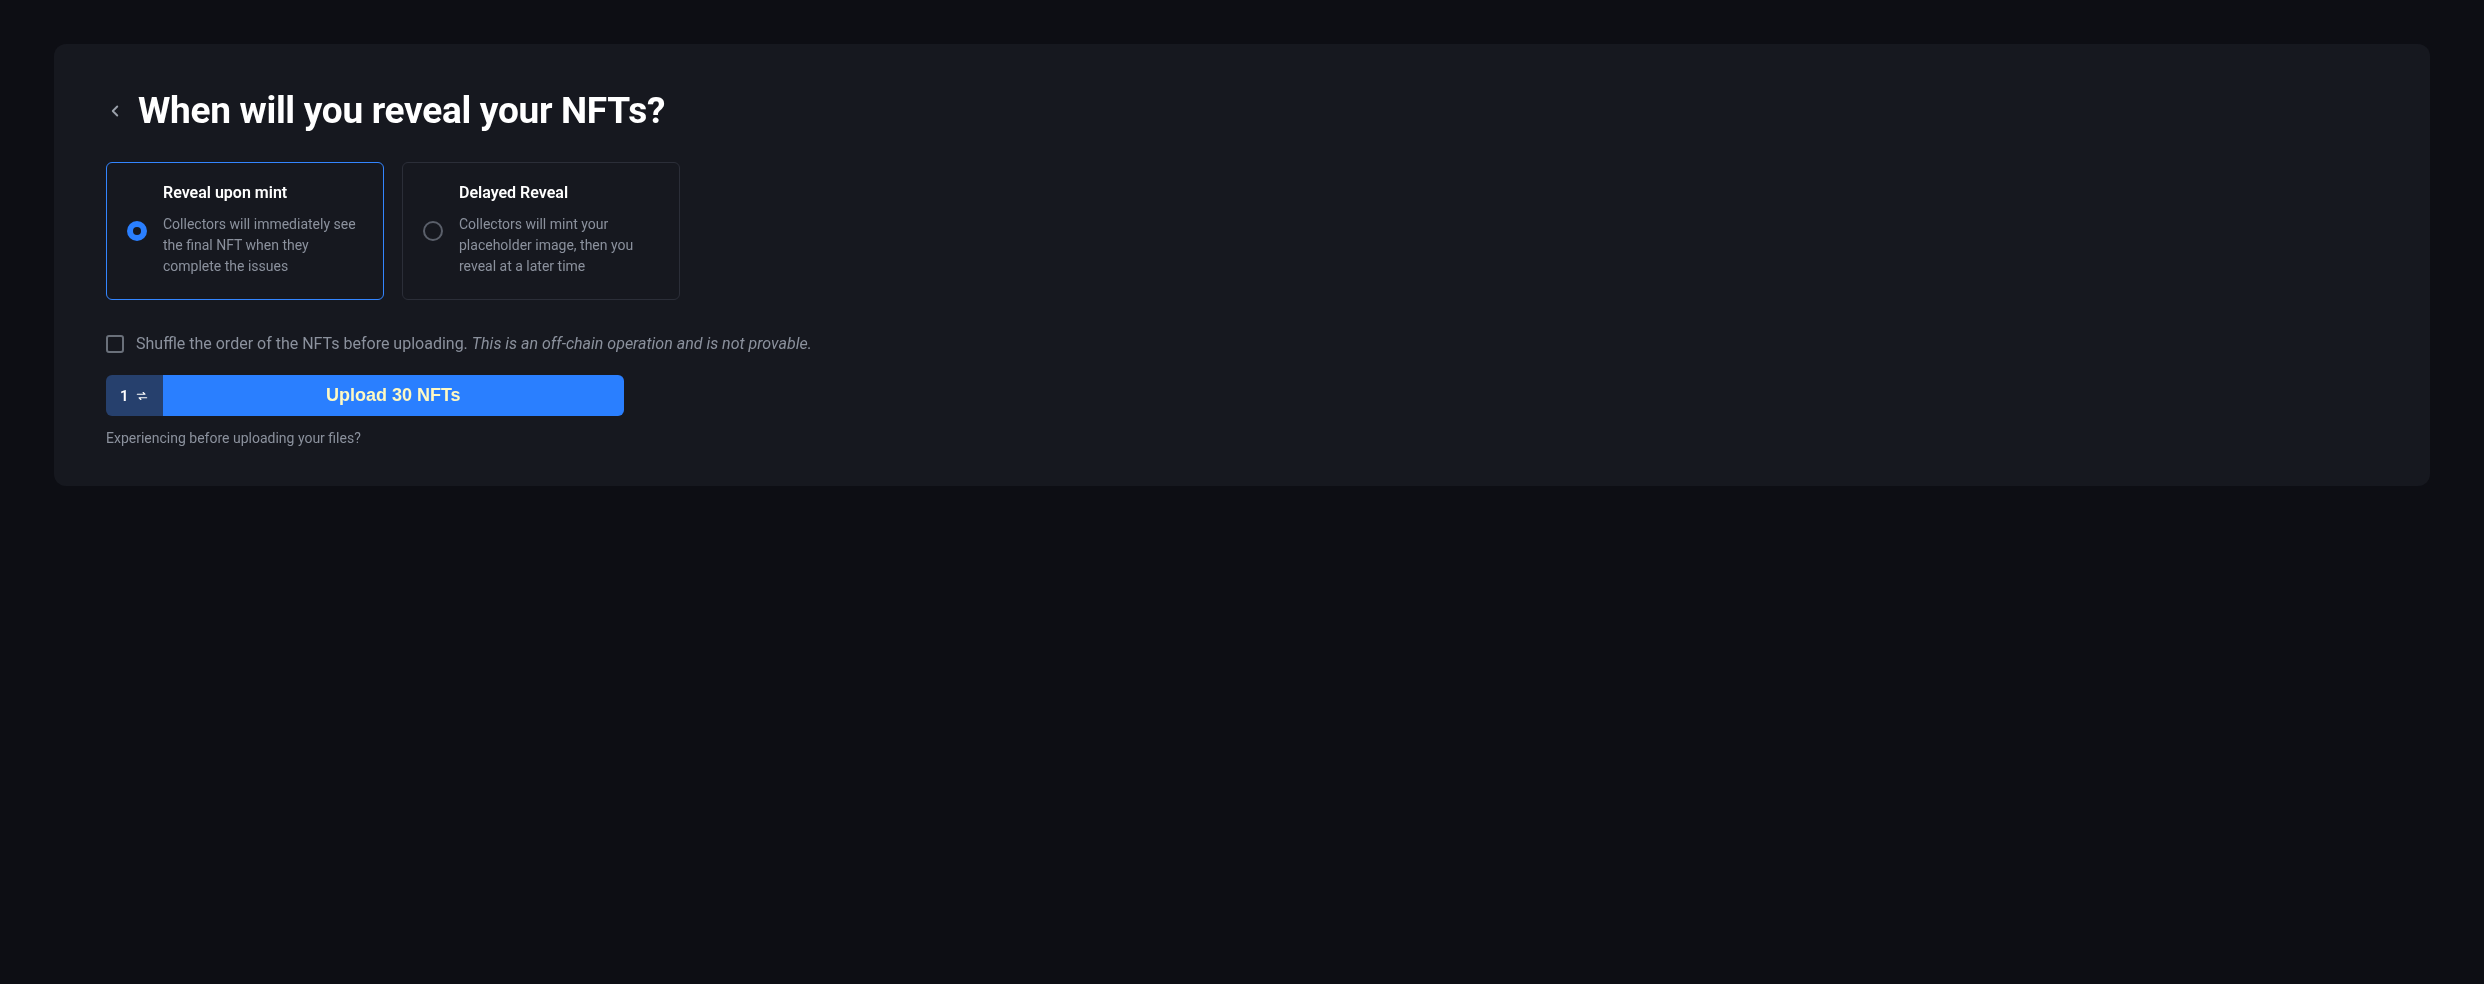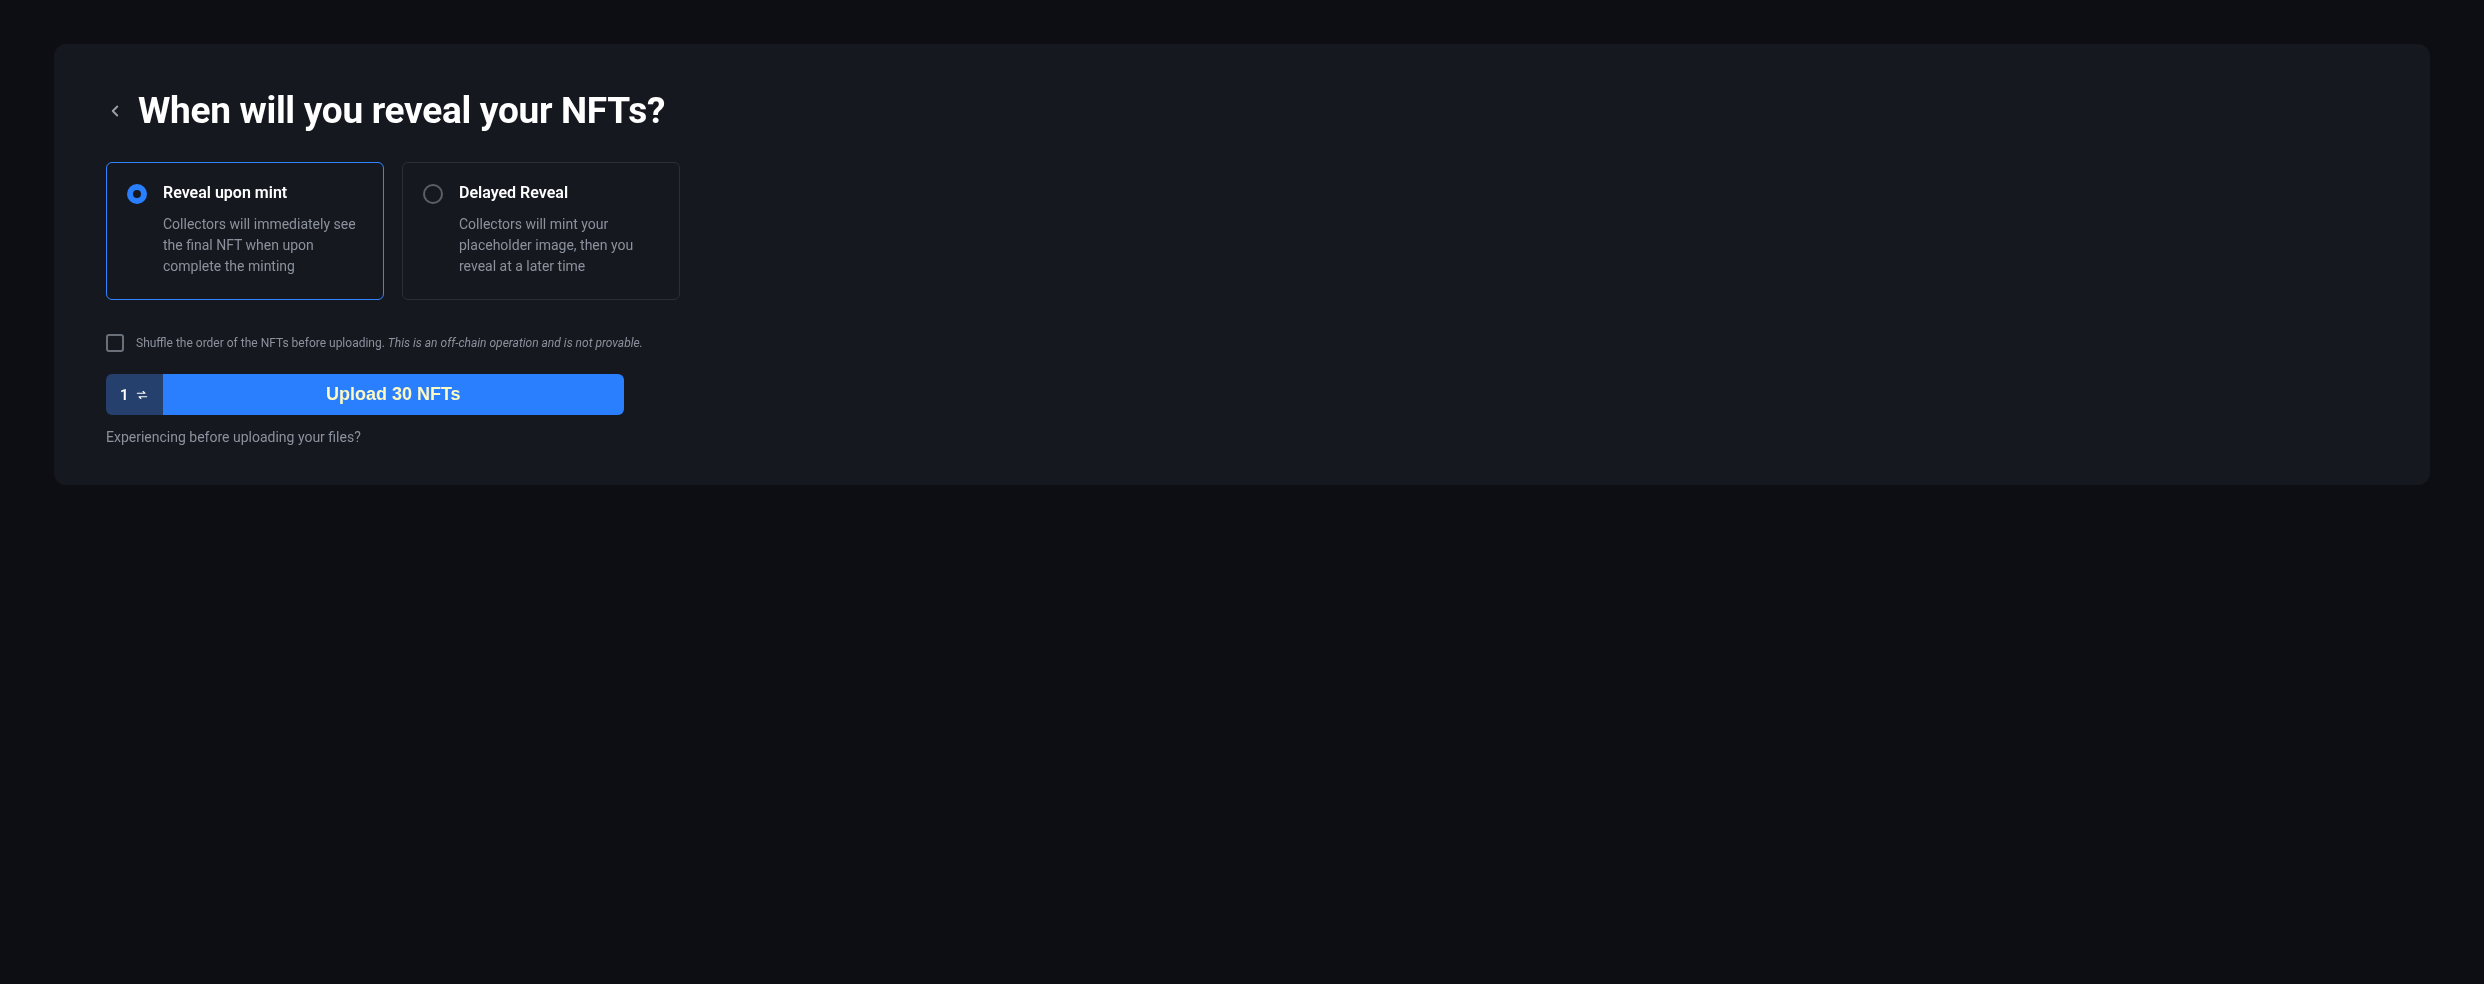--- a/index.html
+++ b/index.html
@@ -41,20 +41,21 @@
     }
     .option-card {
       width: 278px;
       border: 1px solid #2b2e38;
       border-radius: 6px;
       padding: 20px 20px 22px 20px;
       display: flex;
       gap: 16px;
       cursor: pointer;
       background: transparent;
+      align-items: center;
     }
     .option-card.selected {
       border-color: #3385ff;
     }
     .radio-circle {
       width: 20px;
       height: 20px;
       border-radius: 50%;
       border: 2px solid #5a5f6a;
       flex-shrink: 0;
@@ -96,21 +97,21 @@
     }
     .checkbox {
       width: 18px;
       height: 18px;
       border: 2px solid #6a707a;
       border-radius: 3px;
       cursor: pointer;
       flex-shrink: 0;
     }
     .shuffle-text {
-      font-size: 12px;
+      font-size: 16px;
       color: #8b919d;
     }
     .shuffle-italic {
       font-style: italic;
     }
     .upload-row {
       display: flex;
       width: 518px;
       border-radius: 6px;
       overflow: hidden;
@@ -156,21 +157,21 @@
     </svg>
     <h1 class="page-title">When will you reveal your NFTs?</h1>
   </div>
 
   <div class="options-row">
 
     <div class="option-card selected">
       <div class="radio-circle"></div>
       <div class="option-text">
         <div class="option-title">Reveal upon mint</div>
-        <div class="option-desc">Collectors will immediately see the final NFT when upon complete the minting</div>
+        <div class="option-desc">Collectors will immediately see the final NFT when they complete the issues</div>
       </div>
     </div>
 
     <div class="option-card">
       <div class="radio-circle"></div>
       <div class="option-text">
         <div class="option-title">Delayed Reveal</div>
         <div class="option-desc">Collectors will mint your placeholder image, then you reveal at a later time</div>
       </div>
     </div>

